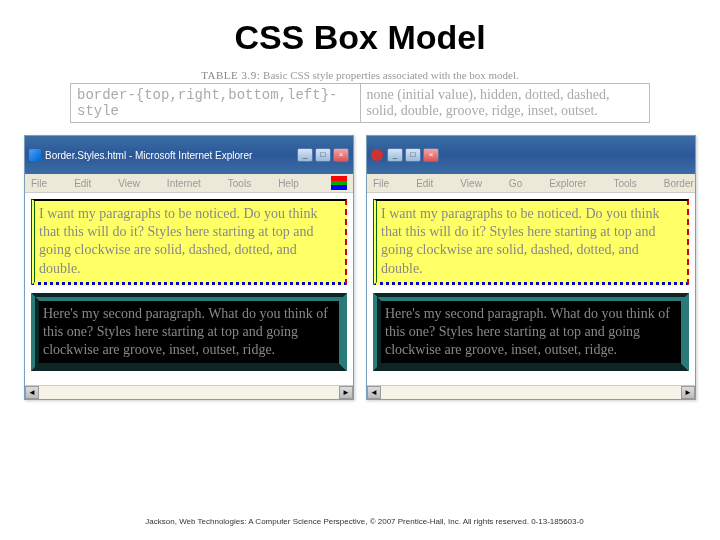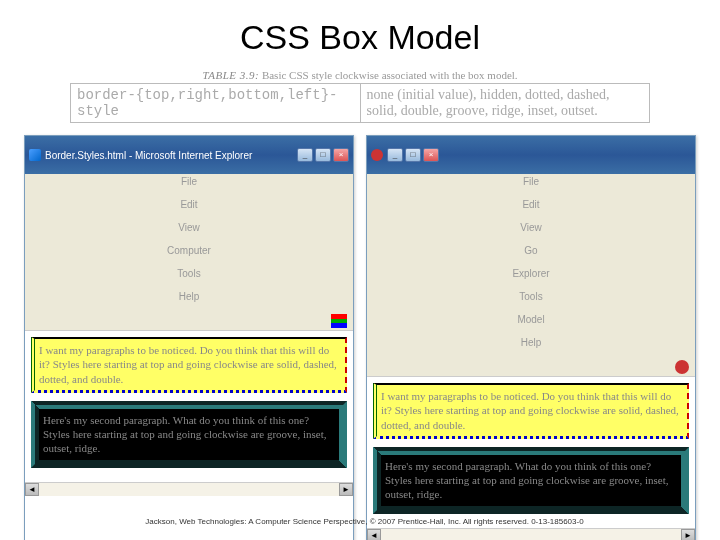--- a/index.html
+++ b/index.html
@@ -1,53 +1,53 @@
 <!DOCTYPE html>
 <html><head>
 <meta charset="utf-8">
 <style>
 * { box-sizing: border-box; margin: 0; padding: 0; }
 body { width: 720px; height: 540px; background: #fff; font-family: Arial, sans-serif; position: relative; }
-.slide-title { text-align: center; font-size: 34px; font-weight: normal; padding: 18px 0 12px; font-family: Arial, sans-serif; }
+.slide-title { text-align: center; font-size: 34px; font-weight: bold; padding: 18px 0 12px; font-family: Arial, sans-serif; }
 .table-caption { text-align: center; font-size: 11px; color: #999; font-family: Georgia, serif; margin-bottom: 2px; }
-.table-caption .tbl { color: #888; letter-spacing: 0.5px; font-style: italic; }
+.table-caption .tbl { color: #888; letter-spacing: 0.5px; }
 .prop-table { width: 580px; margin: 0 auto 12px; border-collapse: collapse; font-family: Georgia, serif; font-size: 14px; color: #aaa; }
 .prop-table td { border: 1px solid #bbb; padding: 3px 6px; vertical-align: top; }
 .prop-table td:first-child { width: 50%; font-family: 'Courier New', monospace; }
 .browsers { display: flex; gap: 12px; justify-content: center; padding: 0 20px; }
 .browser-window { width: 330px; border: 1px solid #7b9ebd; background: #fff; font-size: 10px; box-shadow: 1px 1px 3px rgba(0,0,0,0.2); }
 .titlebar { display: flex; align-items: center; background: linear-gradient(to bottom, #3b6ea5 0%, #2b5797 50%, #3b6ea5 100%); color: #fff; padding: 2px 4px; height: 38px; }
 .titlebar-icon { width: 12px; height: 12px; margin-right: 4px; display: inline-block; }
 .ie-icon { background: linear-gradient(135deg, #4a9eff, #0066cc); border-radius: 2px; }
 .moz-icon { background: #cc3333; border-radius: 50%; }
 .titlebar-text { flex: 1; font-size: 10px; white-space: nowrap; overflow: hidden; }
 .win-controls { display: flex; gap: 2px; }
 .win-btn { width: 16px; height: 14px; background: linear-gradient(to bottom, #d6e5f5, #99bbdd); border: 1px solid #5577aa; border-radius: 2px; font-size: 8px; line-height: 12px; text-align: center; color: #333; }
 .win-btn.close { background: linear-gradient(to bottom, #f5a6a6, #dd5555); color: #fff; }
-.menubar { display: flex; gap: 12px; background: #ece9d8; padding: 2px 6px; font-size: 10px; color: #999; border-bottom: 1px solid #ccc; align-items: center; flex-direction: column; }
+.menubar { display: flex; gap: 27px; background: #ece9d8; padding: 2px 6px; font-size: 10px; color: #999; border-bottom: 1px solid #ccc; align-items: center; }
 .menubar .mi { cursor: default; }
 .menubar .logo-ie { margin-left: auto; width: 16px; height: 14px; background: linear-gradient(to bottom, #ff0000 0%, #ff0000 33%, #00aa00 33%, #00aa00 66%, #0000ff 66%); }
 .menubar .logo-moz { margin-left: auto; width: 14px; height: 14px; background: #cc3333; border-radius: 50%; }
 .content { padding: 6px; background: #fff; }
-.para { margin-bottom: 8px; padding: 4px; font-size: 11px; line-height: 1.3; color: #888; font-family: Georgia, serif; }
+.para { margin-bottom: 8px; padding: 4px; font-size: 14px; line-height: 1.3; color: #888; font-family: Georgia, serif; }
 .para1 { background: #ffff66; border-top: 2px solid #000; border-right: 2px dashed #cc0000; border-bottom: 3px dotted #0000cc; border-left: 4px double #006600; }
 .para2 { background: #000000; border-style: groove inset outset ridge; border-width: 8px; border-color: #2a7a7a; }
 .scroll-bottom { height: 14px; background: #ece9d8; border-top: 1px solid #ccc; display: flex; }
 .scroll-bottom .track { flex: 1; background: #f5f2e7; }
 .scroll-bottom .arrow { width: 14px; background: linear-gradient(to bottom, #ddd, #bbb); border: 1px solid #999; font-size: 8px; text-align: center; line-height: 12px; }
 .footer { position: absolute; bottom: 14px; left: 9px; right: 0; text-align: center; font-size: 8px; color: #333; }
 </style>
 </head>
 <body>
 
 <h1 class="slide-title">CSS Box Model</h1>
 
 <div class="table-caption">
   <span class="tbl">TABLE 3.9:</span>
-  <span>Basic CSS style clockwise associated with the box model.</span>
+  <span>Basic CSS style properties associated with the box model.</span>
 </div>
 
 <table class="prop-table">
   <tbody>
       <tr>
     <td>border-{top,right,bottom,left}-style</td>
     <td>none (initial value), hidden, dotted, dashed, solid, double, groove, ridge, inset, outset.</td>
   </tr>
 </tbody>
   </table>
@@ -61,21 +61,21 @@
       <div class="win-controls">
         <div class="win-btn">_</div>
         <div class="win-btn">□</div>
         <div class="win-btn close">×</div>
       </div>
     </div>
     <div class="menubar">
       <span class="mi">File</span>
       <span class="mi">Edit</span>
       <span class="mi">View</span>
-      <span class="mi">Computer</span>
+      <span class="mi">Internet</span>
       <span class="mi">Tools</span>
       <span class="mi">Help</span>
       <span class="logo-ie"></span>
     </div>
     <div class="content">
       <div class="para para1">I want my paragraphs to be noticed. Do you think that this will do it? Styles here starting at top and going clockwise are solid, dashed, dotted, and double.</div>
       <div class="para para2">Here's my second paragraph. What do you think of this one? Styles here starting at top and going clockwise are groove, inset, outset, ridge.</div>
     </div>
     <div class="scroll-bottom">
       <div class="arrow">◄</div>
@@ -93,21 +93,21 @@
         <div class="win-btn close">×</div>
       </div>
     </div>
     <div class="menubar">
       <span class="mi">File</span>
       <span class="mi">Edit</span>
       <span class="mi">View</span>
       <span class="mi">Go</span>
       <span class="mi">Explorer</span>
       <span class="mi">Tools</span>
-      <span class="mi">Model</span>
+      <span class="mi">Border</span>
       <span class="mi">Help</span>
       <span class="logo-moz"></span>
     </div>
     <div class="content">
       <div class="para para1">I want my paragraphs to be noticed. Do you think that this will do it? Styles here starting at top and going clockwise are solid, dashed, dotted, and double.</div>
       <div class="para para2">Here's my second paragraph. What do you think of this one? Styles here starting at top and going clockwise are groove, inset, outset, ridge.</div>
     </div>
     <div class="scroll-bottom">
       <div class="arrow">◄</div>
       <div class="track"></div>

